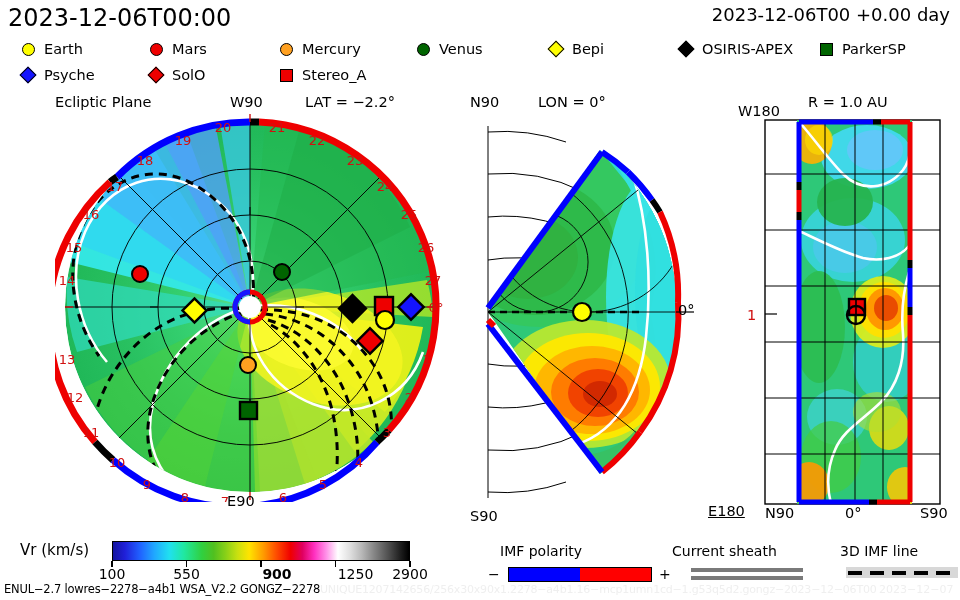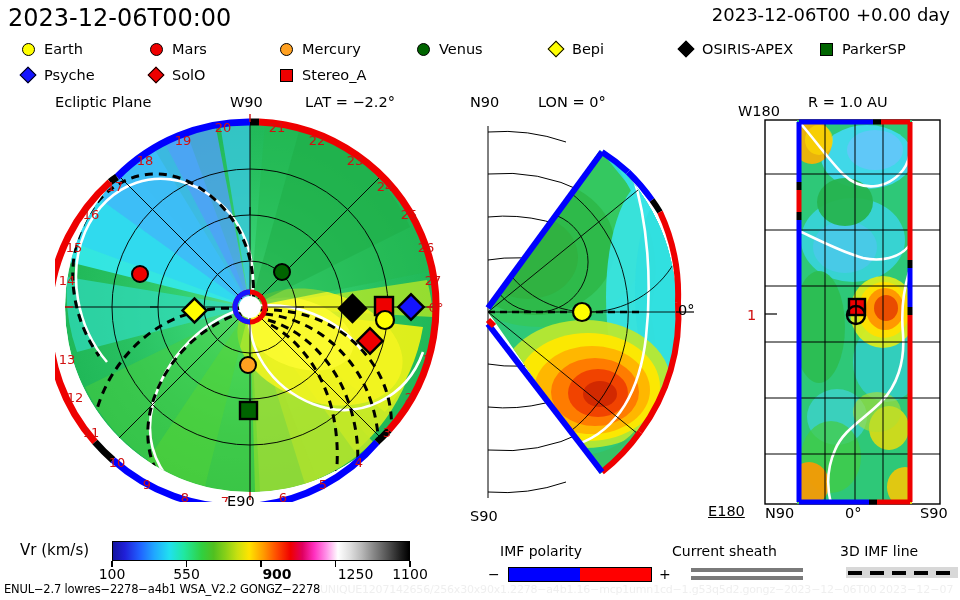--- a/index.html
+++ b/index.html
@@ -480,21 +480,21 @@
 <div id="cbar-ticks">
     <div class="cb-tick" style="left: 111.25px;"></div>
     <div class="cb-lab" style="left: 112px;">100</div>
     <div class="cb-tick" style="left: 185.75px;"></div>
     <div class="cb-lab" style="left: 186.5px;">550</div>
     <div class="cb-tick" style="left: 260.25px;"></div>
     <div class="cb-lab" style="left: 277px; font-weight: bold;">900</div>
     <div class="cb-tick" style="left: 334.75px;"></div>
     <div class="cb-lab" style="left: 335.5px; margin-left: 20px;">1250</div>
     <div class="cb-tick" style="left: 409.25px;"></div>
-    <div class="cb-lab" style="left: 410px;">1100</div>
+    <div class="cb-lab" style="left: 410px;">2900</div>
   </div>
 
 <div class="blegend" style="left:500px;top:543px;">IMF polarity</div>
 <div class="blegend" style="left:488px;top:566px;">−</div>
 <div class="polbar" style="left:508px;top:567px;">
   <div style="flex:1;background:#0000ff;"></div>
   <div style="flex:1;background:#ff0000;"></div>
 </div>
 <div class="blegend" style="left:659px;top:566px;">+</div>
 

